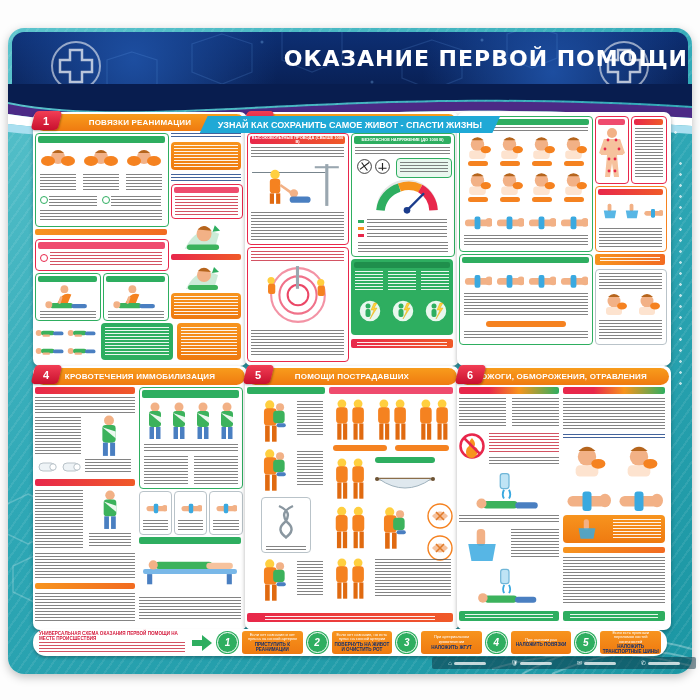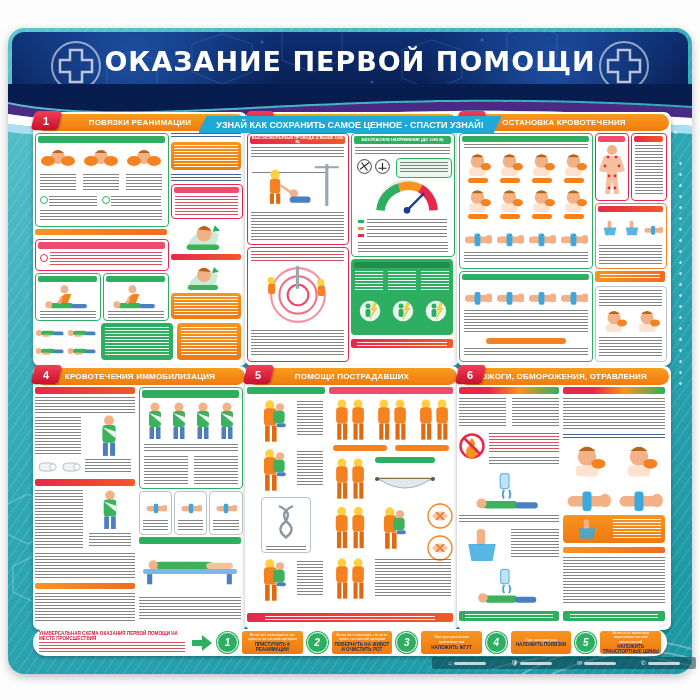--- a/index.html
+++ b/index.html
@@ -9,21 +9,21 @@
   .poster{left:8px;top:28px;width:684px;height:646px;border-radius:16px;overflow:hidden;
     background:linear-gradient(150deg,#5cc4cd 0%,#2fa8b6 45%,#1b96a3 100%);
     box-shadow:0 3px 10px rgba(0,0,0,.25)}
   .stripes{left:0;top:0;right:0;bottom:0;
     background:repeating-linear-gradient(125deg,rgba(255,255,255,.08) 0 2px,rgba(255,255,255,0) 2px 8px)}
   
   .hdr{left:4px;top:4px;width:676px;height:66px;border-radius:12px 12px 0 0;
     background:radial-gradient(circle at 18% 40%,#1d4ea0 0,rgba(29,78,160,0) 26%),
                radial-gradient(circle at 80% 60%,#1d4ea0 0,rgba(29,78,160,0) 24%),
                linear-gradient(180deg,#0d2f73,#081d4f)}
-  .hdr-title{left:0;top:14px;width:100%;text-align:center;color:#fff;font-size:27px;font-weight:800;
+  .hdr-title{left:0;top:14px;width:100%;text-align:right;color:#fff;font-size:22px;font-weight:800;
     letter-spacing:1px;font-family:"DejaVu Sans","Liberation Sans",sans-serif}
   .crossc{width:52px;height:52px;border-radius:50%}
   .hexes{left:0;top:0;width:100%;height:100%;opacity:.6}
   
   .waves{left:0;top:56px;width:684px;height:62px;pointer-events:none}
   
   .ribbon{left:50%;top:88px;transform:translateX(-50%);height:17px;padding:0 18px;display:flex;align-items:center;
     background:#1fa9d6;clip-path:polygon(8px 0,100% 0,calc(100% - 8px) 100%,0 100%);
     color:#fff;font-size:9px;font-weight:700;white-space:nowrap;z-index:5}
   
@@ -269,21 +269,21 @@
   </div>
 
   <svg class="abs waves" viewBox="0 0 684 62" preserveAspectRatio="none">
     <path d="M0,18 C140,46 320,0 684,22 L684,0 L0,0 Z" fill="#081d4f"></path>
     <path d="M0,20 C140,48 320,2 684,24 L684,34 C340,10 160,56 0,30 Z" fill="#4b2a86"></path>
     <path d="M0,30 C160,56 340,10 684,34 L684,42 C350,18 170,62 0,40 Z" fill="#ffffff"></path>
     <path d="M0,40 C170,62 350,18 684,42 L684,50 C360,26 180,68 0,48 Z" fill="#a9dff0"></path>
   </svg>
 
   <div class="abs ribbon">
-    <span>УЗНАЙ КАК СОХРАНИТЬ САМОЕ ЦЕННОЕ - СПАСТИ УЗНАЙ!</span>
+    <span>УЗНАЙ КАК СОХРАНИТЬ САМОЕ ЖИВОТ - СПАСТИ ЖИЗНЬ!</span>
   </div>
 
   <div class="abs dots" style="right:10px;top:88px;width:34px;height:24px"></div>
   <div class="abs dots" style="right:6px;top:130px;width:22px;height:230px"></div>
   <svg class="abs" style="right:0;bottom:0;width:200px;height:120px" viewBox="0 0 200 120">
     <g fill="none" stroke="rgba(255,255,255,.3)" stroke-width="2">
       <path d="M30,120 Q120,70 200,95"></path>
         <path d="M60,120 Q140,85 200,105"></path>
         <path d="M0,115 Q100,85 200,112"></path>
     </g>
@@ -448,26 +448,20 @@
           <use href="#sym-boltman"></use>
         </svg>
     </div>
     <div class="abs bar red" style="left:104px;top:206px;width:102px;height:9px">
       <div class="tx w" style="width:90px;height:4px"></div>
     </div>
   </div>
 </div>
 
 <div class="abs panel" style="left:457px;top:112px;width:210px;height:250px">
-  <div class="phead">
-    <div class="numb">
-        <span>3</span>
-      </div>
-    <span>ОСТАНОВКА КРОВОТЕЧЕНИЯ</span>
-  </div>
   <div class="pbody" style="height:227px">
     <div class="abs cbox" style="left:0;top:0;width:132px;height:134px">
       <div class="abs bar green" style="left:2px;top:2px;width:127px;height:6px"></div>
       <div class="abs tx" style="left:4px;top:10px;width:124px;height:6px"></div>
 
       <svg class="abs fig" style="left:3px;top:18px" width="29" height="25" viewBox="0 0 28 24">
           <use href="#sym-press"></use>
         </svg>
       <svg class="abs fig" style="left:35px;top:18px" width="29" height="25" viewBox="0 0 28 24">
           <use href="#sym-press"></use>

